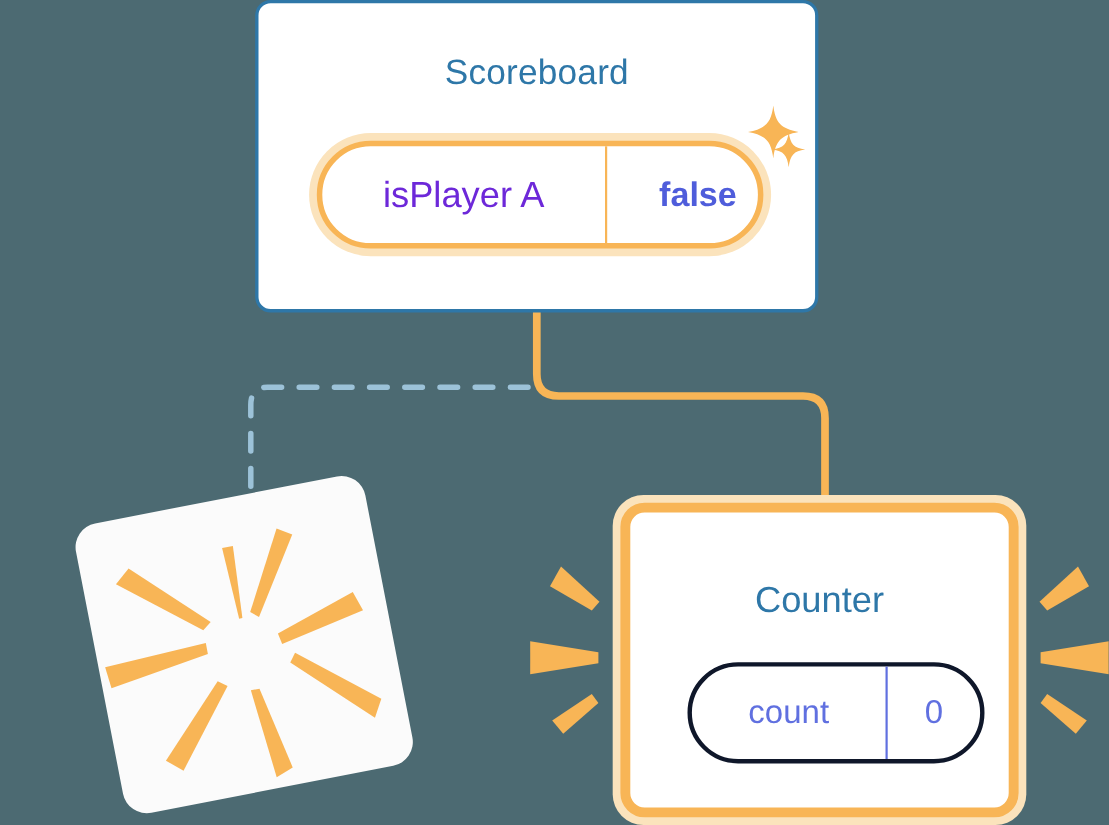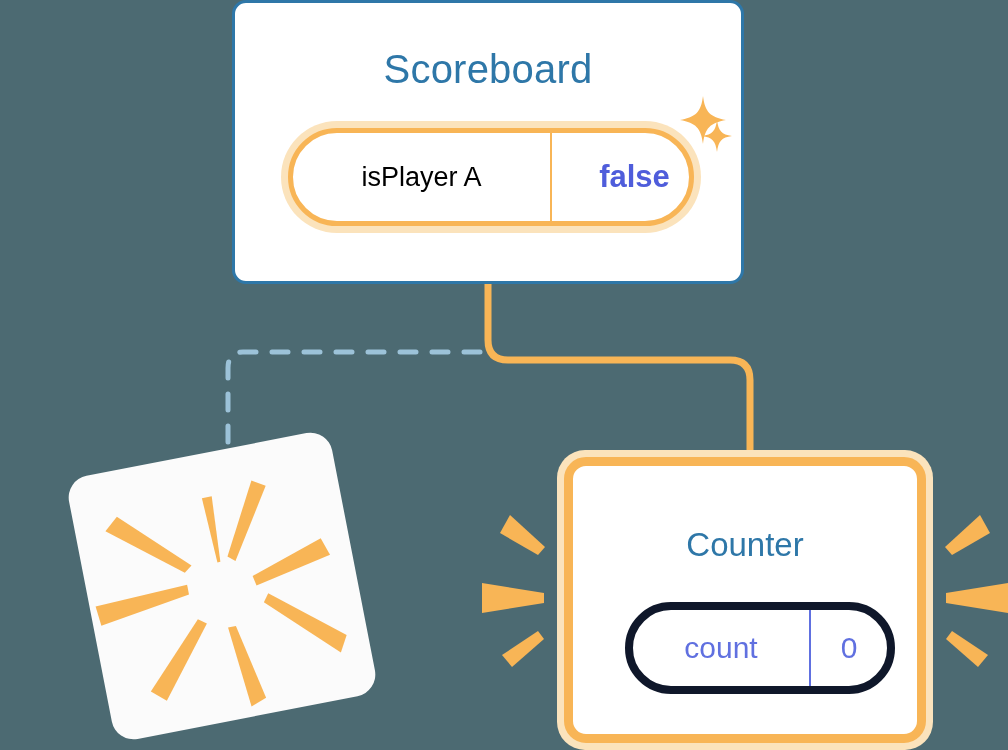--- a/index.html
+++ b/index.html
@@ -34,21 +34,21 @@
     border-radius: 14px;
     z-index: 6;
   }
   .scoreboard-title {
     position: absolute;
     left: 0;
     right: 0;
     top: 44px;
     text-align: center;
     color: #2e77a8;
-    font-size: 40px;
+    font-size: 32px;
     font-weight: 400;
     letter-spacing: 0.2px;
     white-space: nowrap;
   }
 
   
   .sb-pill-wrap {
     position: absolute;
     left: 46px;
     top: 118px;
@@ -72,22 +72,22 @@
     border: 5px solid #f8b556;
     border-radius: 999px;
     display: flex;
     align-items: stretch;
   }
   .sb-pill-key {
     flex: 0 0 257px;
     display: flex;
     align-items: center;
     justify-content: center;
-    color: #000000;
-    font-size: 27px;
+    color: #6d28d9;
+    font-size: 33px;
     font-weight: 400;
     white-space: nowrap;
   }
   .sb-pill-divider {
     width: 2px;
     background: #f8b556;
     align-self: stretch;
     flex: 0 0 2px;
   }
   .sb-pill-val {
@@ -169,21 +169,21 @@
     white-space: nowrap;
   }
   .counter-pill {
     position: absolute;
     left: 52px;
     top: 136px;
     width: 270px;
     height: 92px;
     box-sizing: border-box;
     background: #ffffff;
-    border: 8px solid #0f172a;
+    border: 4px solid #0f172a;
     border-radius: 999px;
     display: flex;
     align-items: stretch;
   }
   .cp-key {
     flex: 0 0 176px;
     display: flex;
     align-items: center;
     justify-content: center;
     color: #6070e0;

